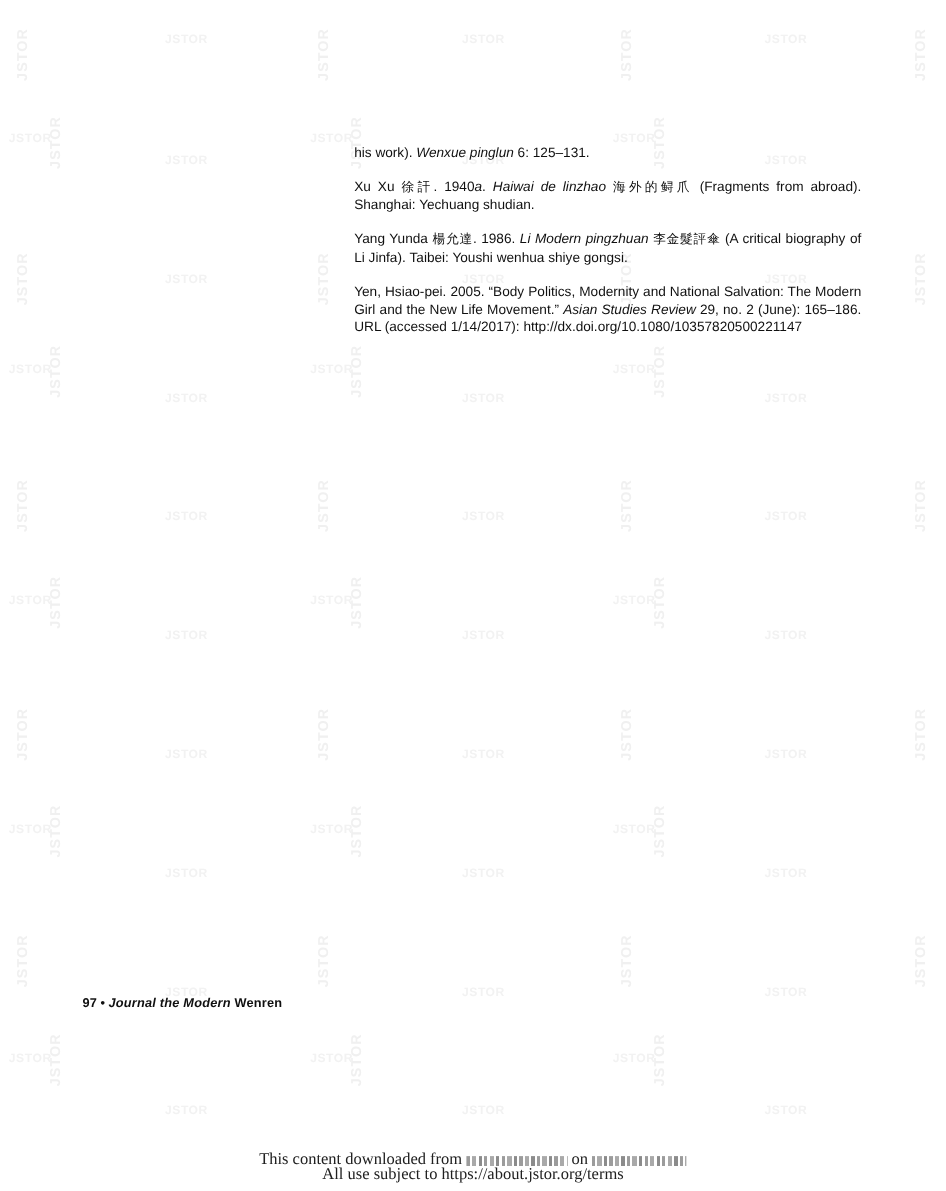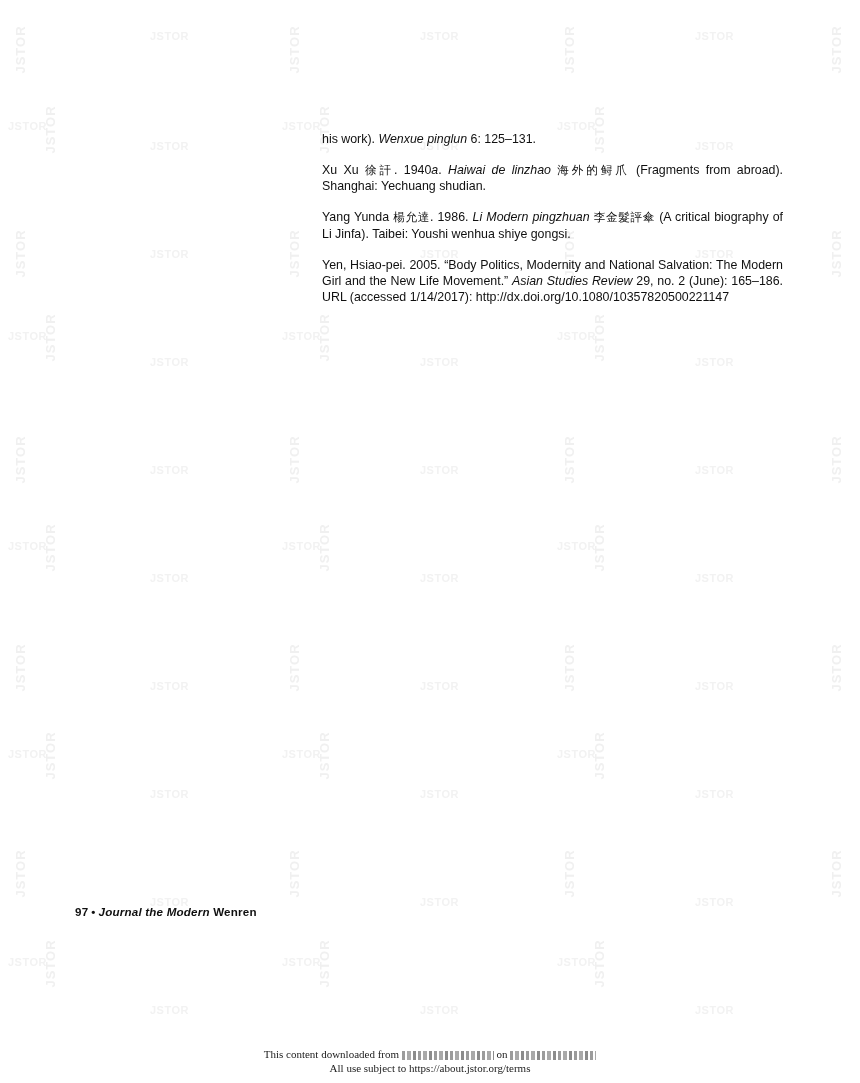--- a/index.html
+++ b/index.html
@@ -91,21 +91,21 @@
   .folio .wenren { font-style: normal; font-weight: bold; }
 
   
   .jstor {
     position: absolute;
     left: 0;
     right: 0;
     top: 1047px;
     text-align: center;
     font-family: "Liberation Serif", serif;
-    font-size: 11px;
+    font-size: 15px;
     color: #202020;
     line-height: 14px;
   }
   .jstor .redact {
     display: inline-block;
     vertical-align: -2px;
     height: 9px;
     background: repeating-linear-gradient(
         90deg,
         #8a8a8a 0px, #8a8a8a 3px,

